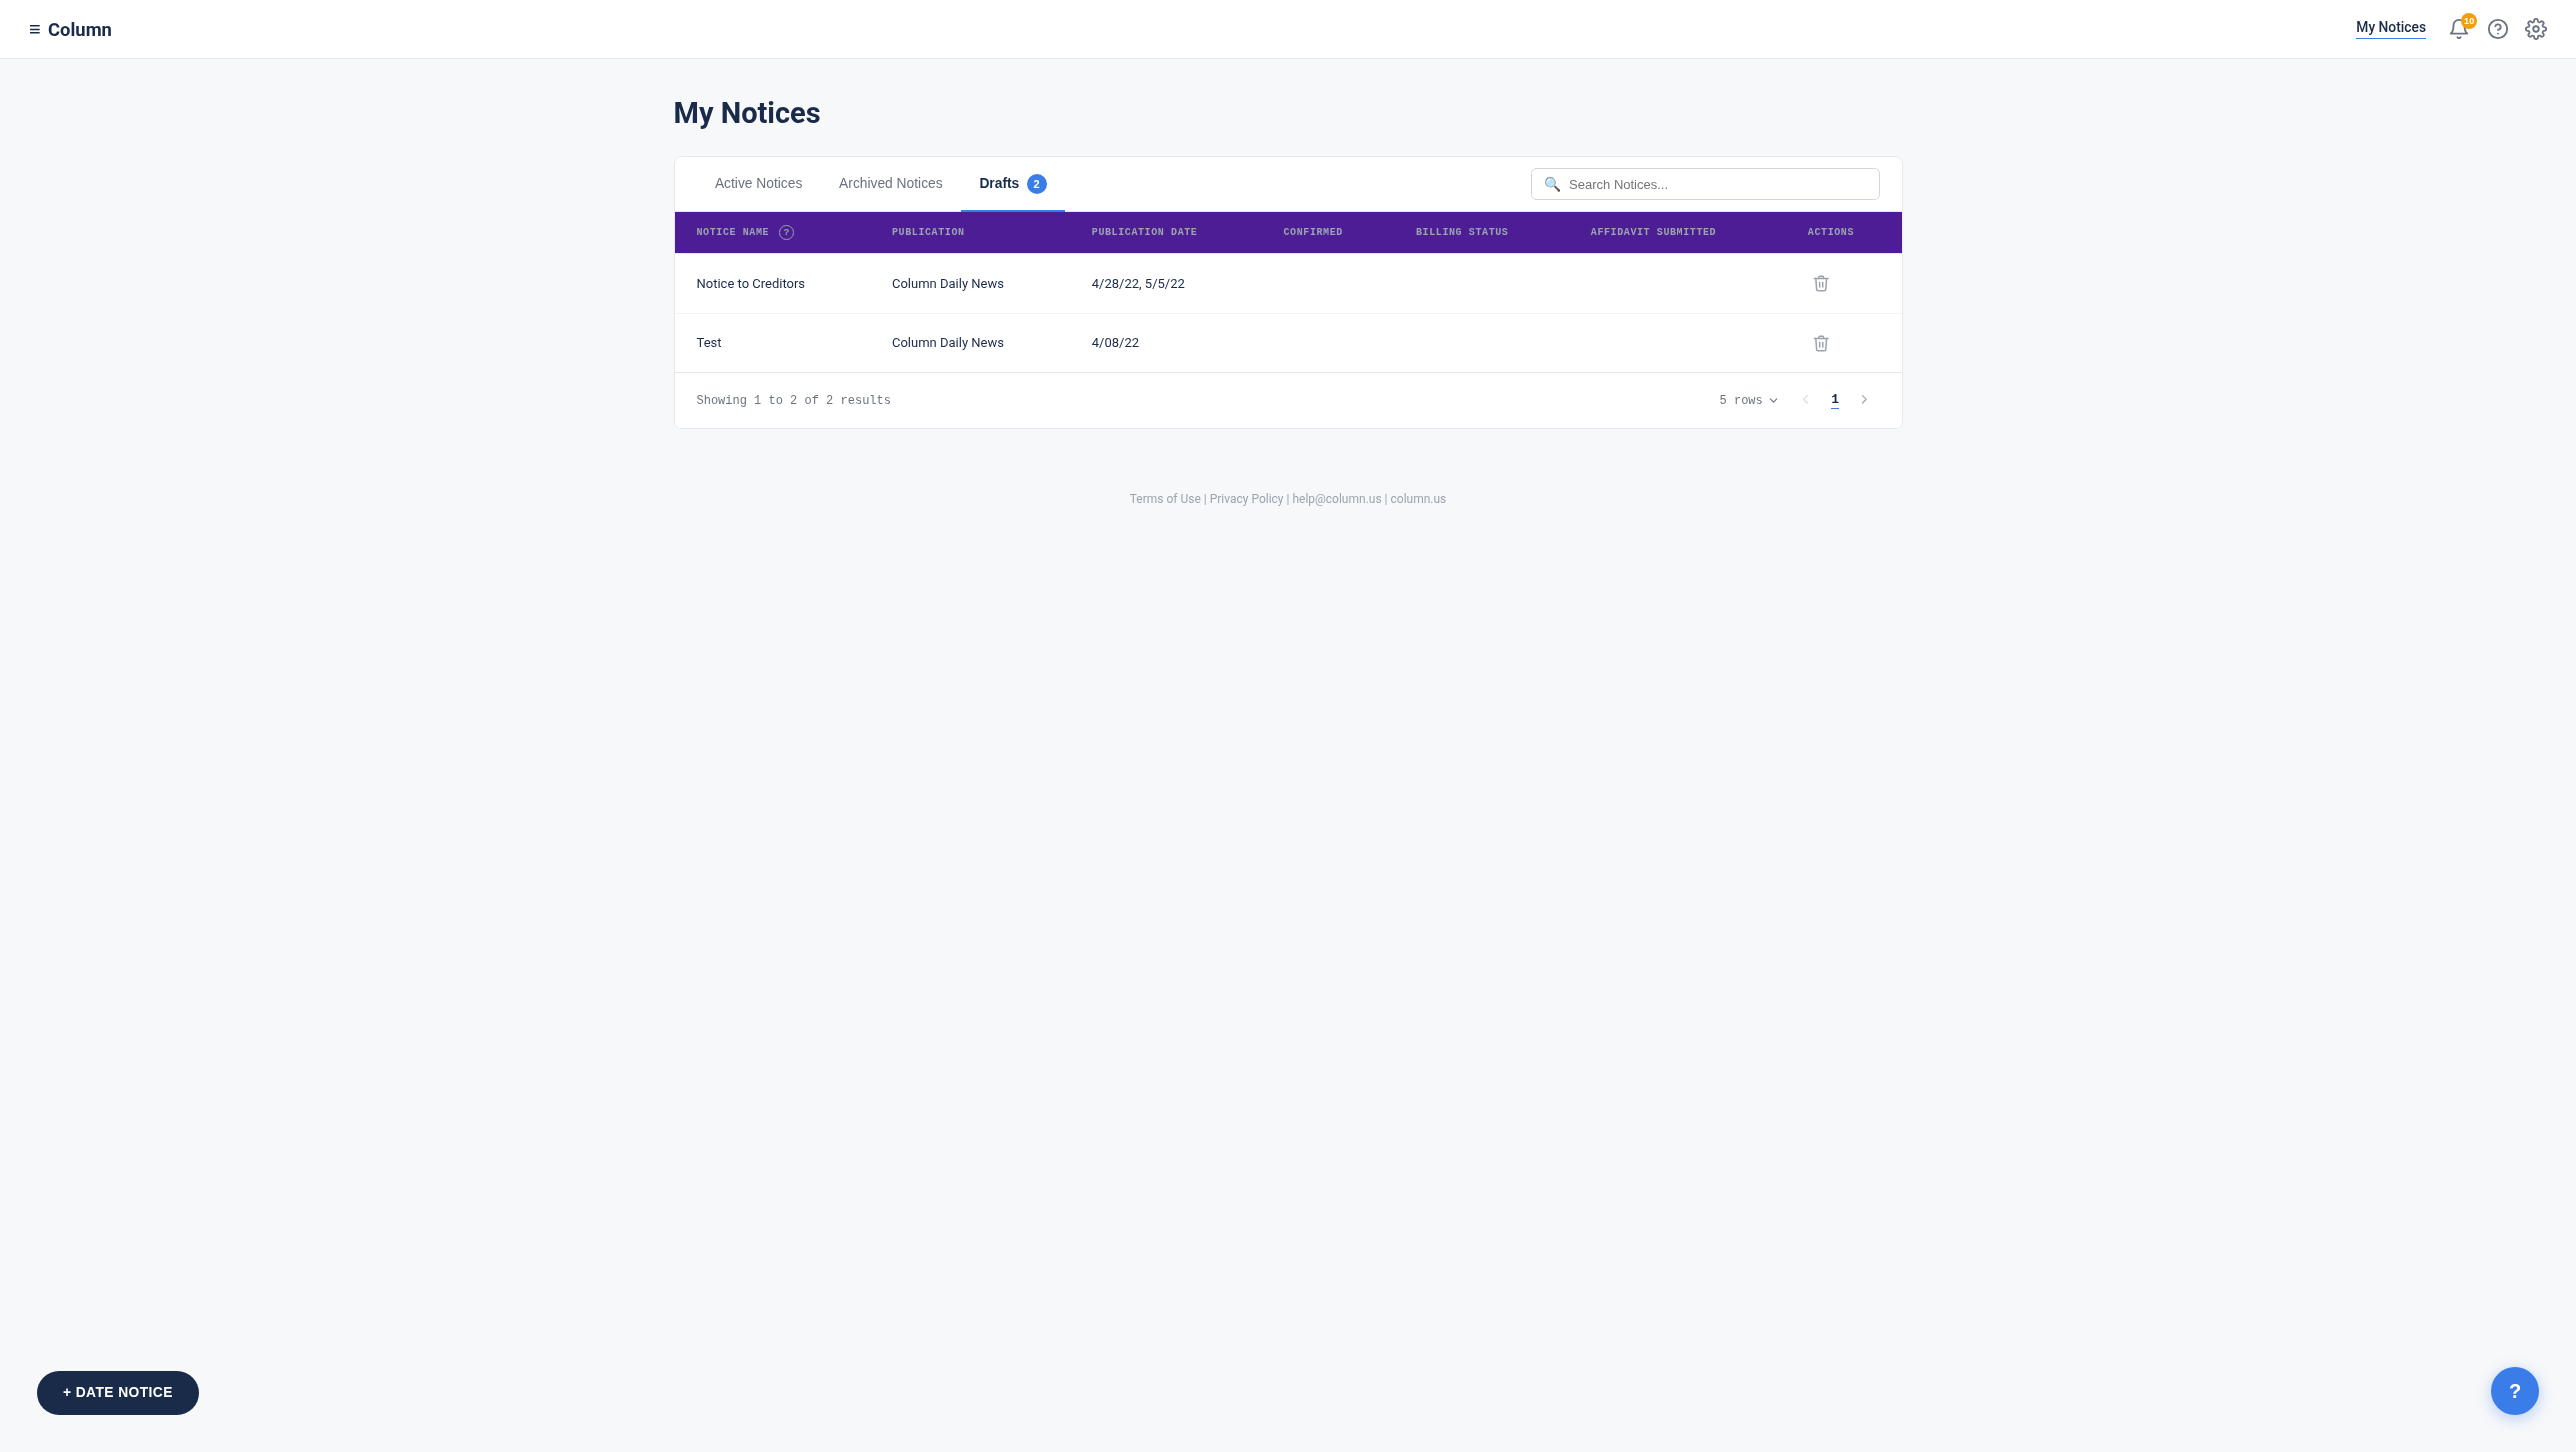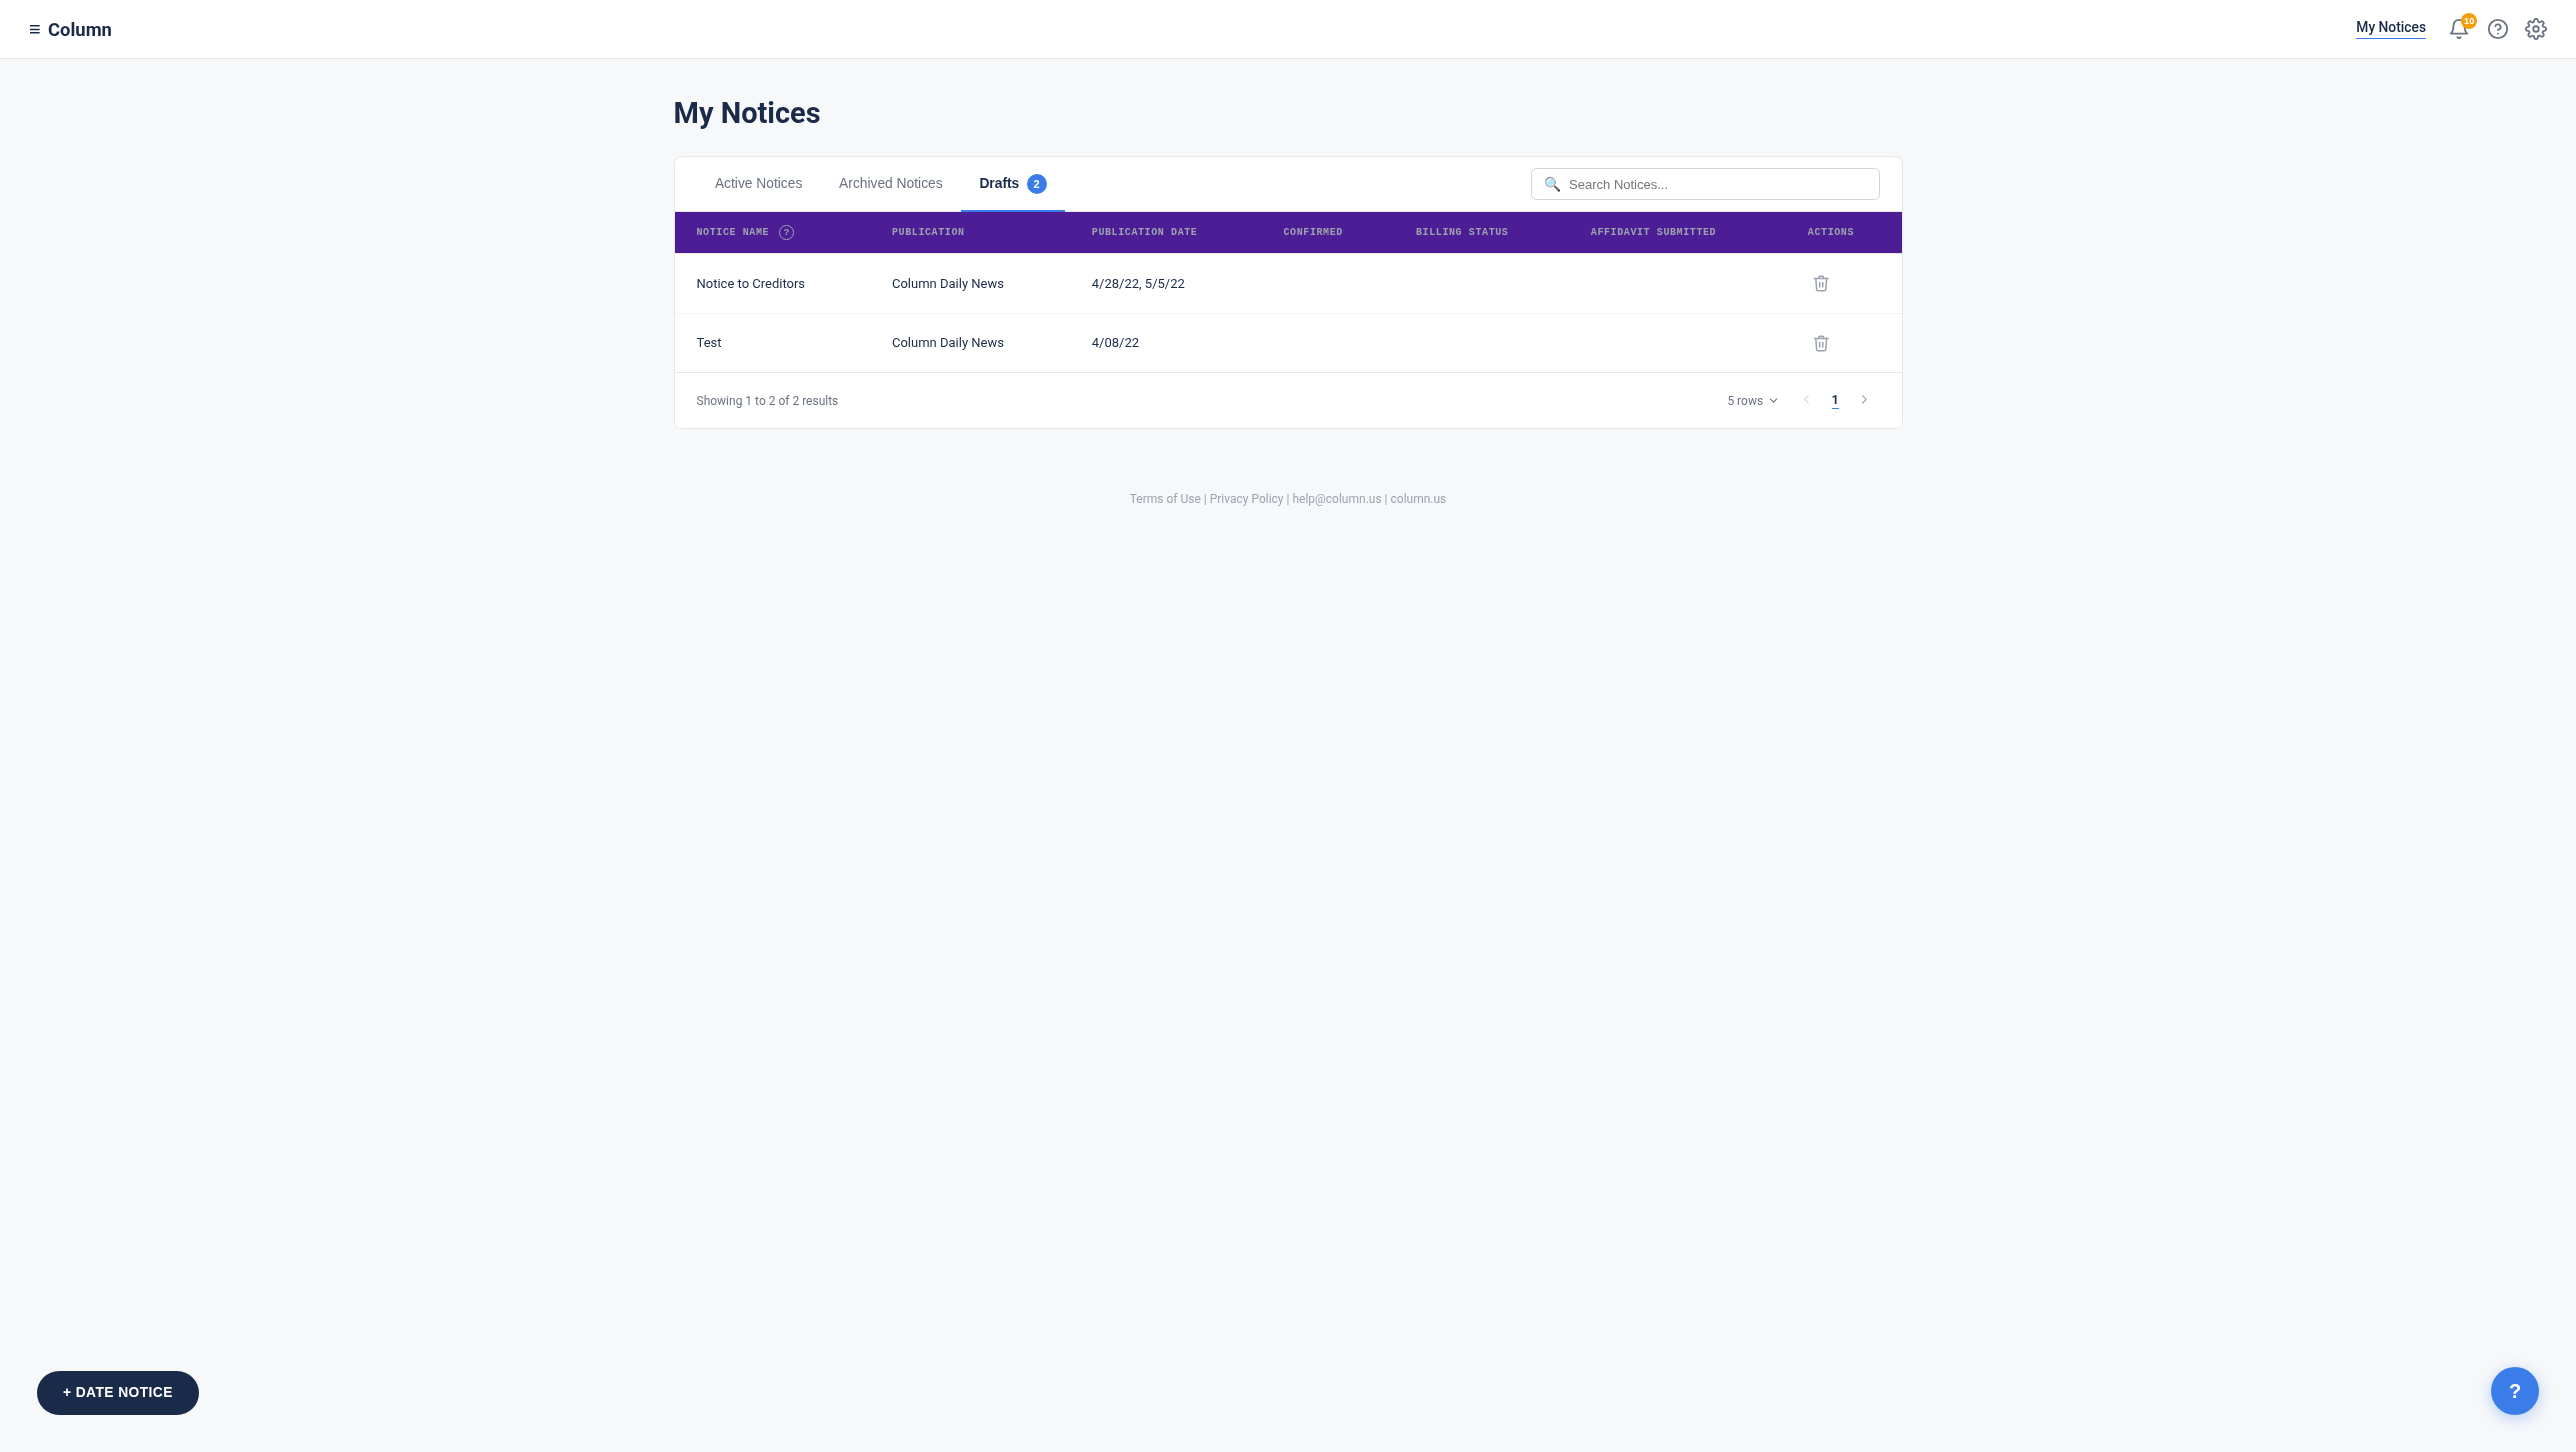--- a/index.html
+++ b/index.html
@@ -226,20 +226,21 @@
     }
 
     
     .table-footer {
       display: flex;
       align-items: center;
       justify-content: space-between;
       padding: 14.7px 22px;
       border-top: 0.9px solid #e5e7eb;
       background: #fff;
+      font-family: Liberation Mono, monospace;
     }
     .results-text {
       font-size: 12px;
       color: #6b7280;
     }
     .pagination {
       display: flex;
       align-items: center;
       gap: 11px;
     }

